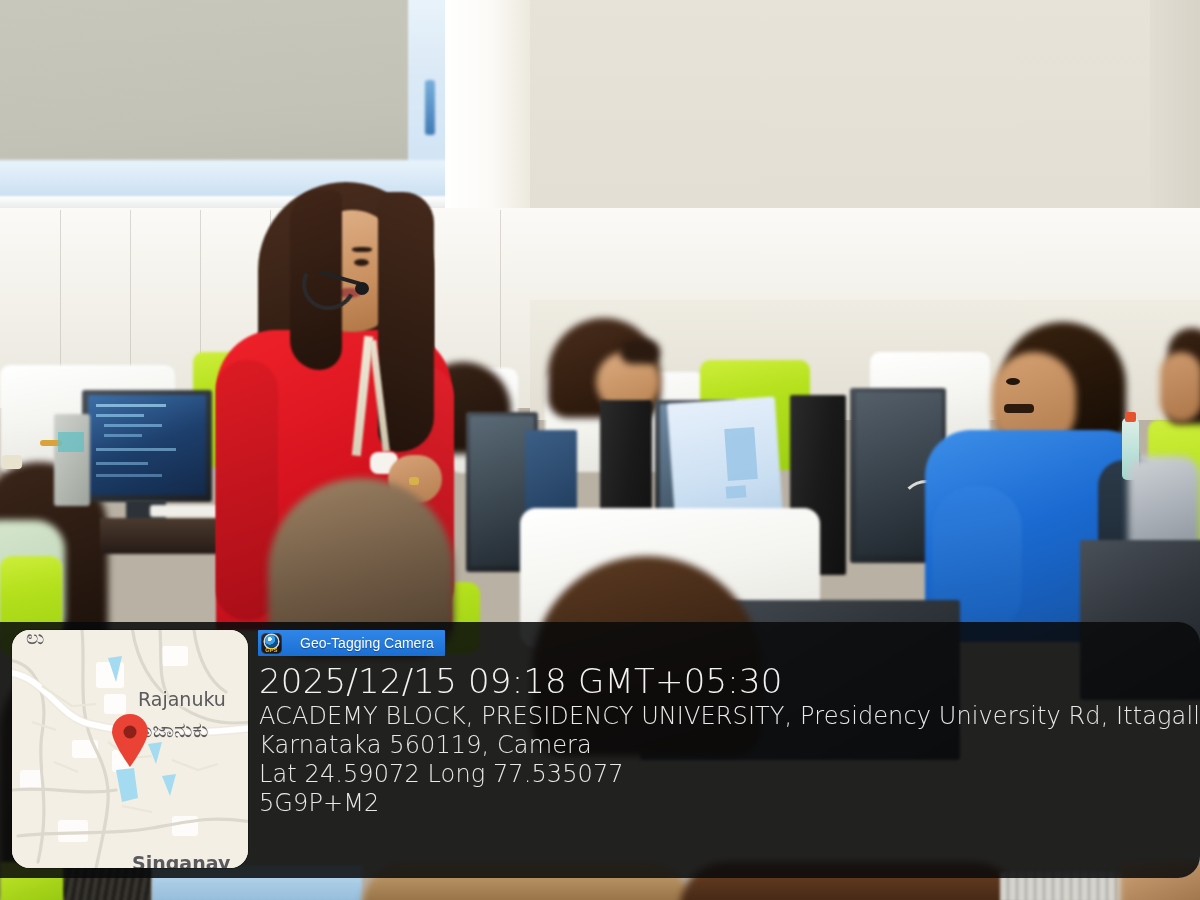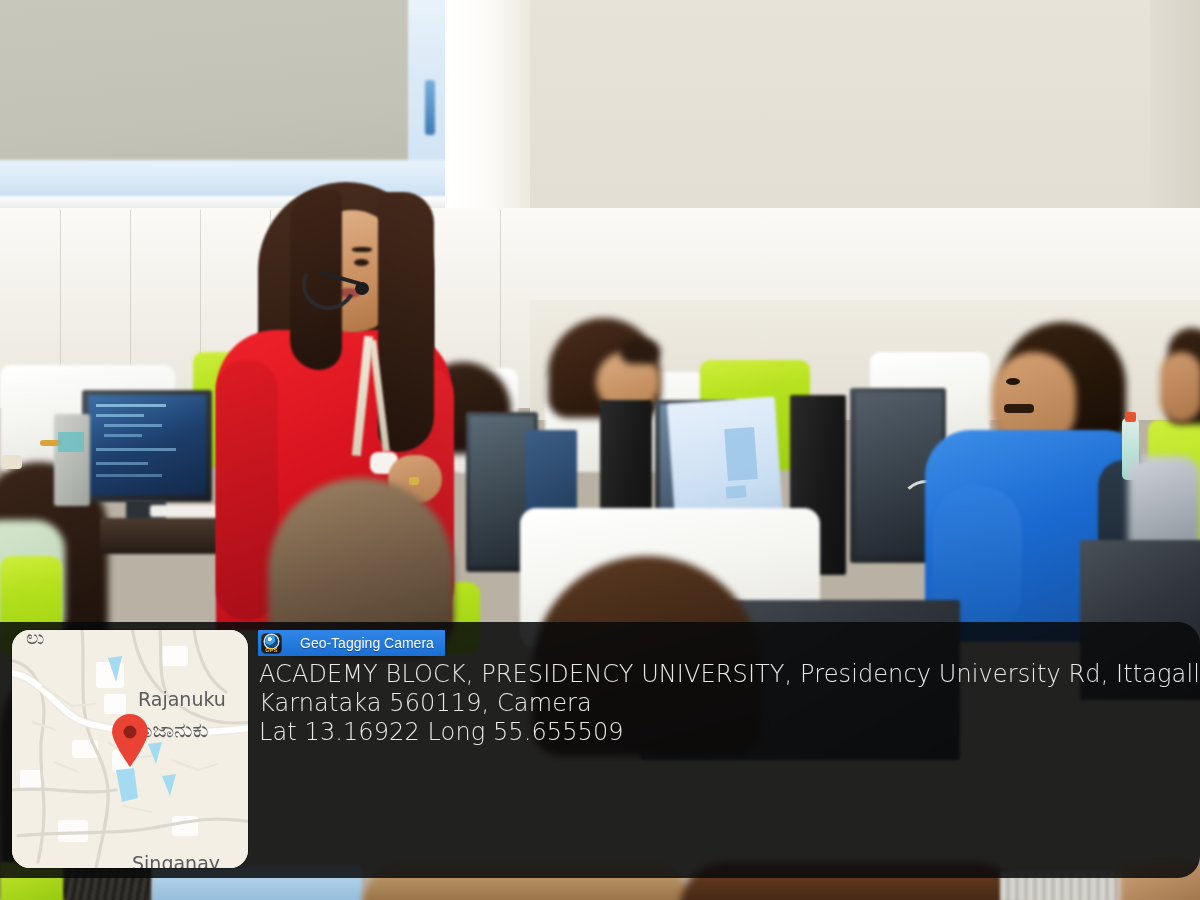--- a/index.html
+++ b/index.html
@@ -232,21 +232,21 @@
   .goog-logo span:nth-child(6){color:#EA4335}
 
   .map-label {
     position: absolute; color: #5a5a5e; font-size: 19px;
     font-family: "DejaVu Sans", sans-serif; white-space: nowrap;
     text-shadow: 0 0 3px #f3efe4, 0 0 5px #f3efe4, 1px 1px 0 #f3efe4, -1px -1px 0 #f3efe4;
   }
   .lbl-top   { left: 14px;  top: -4px; }
   .lbl-raj-en{ left: 126px; top: 58px; }
   .lbl-raj-kn{ left: 122px; top: 88px; font-size: 21px; }
-  .lbl-sing  { left: 120px; top: 222px; }
+  .lbl-sing  { left: 120px; top: 222px; font-weight: bold; }
 
   .badge {
     position: absolute; left: 258px; top: 630px;
     display: inline-flex; align-items: center; gap: 18px;
     height: 26px; padding: 0 11px 0 3px;
     background: linear-gradient(180deg,#2f86e8,#1b6fd4);
     border-radius: 1px;
   }
   .badge-icon {
     width: 21px; height: 21px; border-radius: 5px;
@@ -488,18 +488,20 @@
 
   <div class="badge">
     <div class="badge-icon">
       <div class="lens"></div>
       <div class="gps">GPS</div>
     </div>
     <div class="badge-text">Geo-Tagging Camera</div>
   </div>
 
   <div class="info">
+    <div class="timestamp">2025/12/15 09:18  GMT+05:30</div>
     <div class="addr-line">ACADEMY BLOCK, PRESIDENCY UNIVERSITY, Presidency University Rd, Ittagallpura,</div>
     <div class="addr-line">Karnataka 560119, Camera</div>
-    <div class="addr-line">Lat 13.16922 Long 55.655509</div>
+    <div class="addr-line">Lat 24.59072 Long 77.535077</div>
+    <div class="addr-line">5G9P+M2</div>
   </div>
 
 </div>
 
 </body></html>

